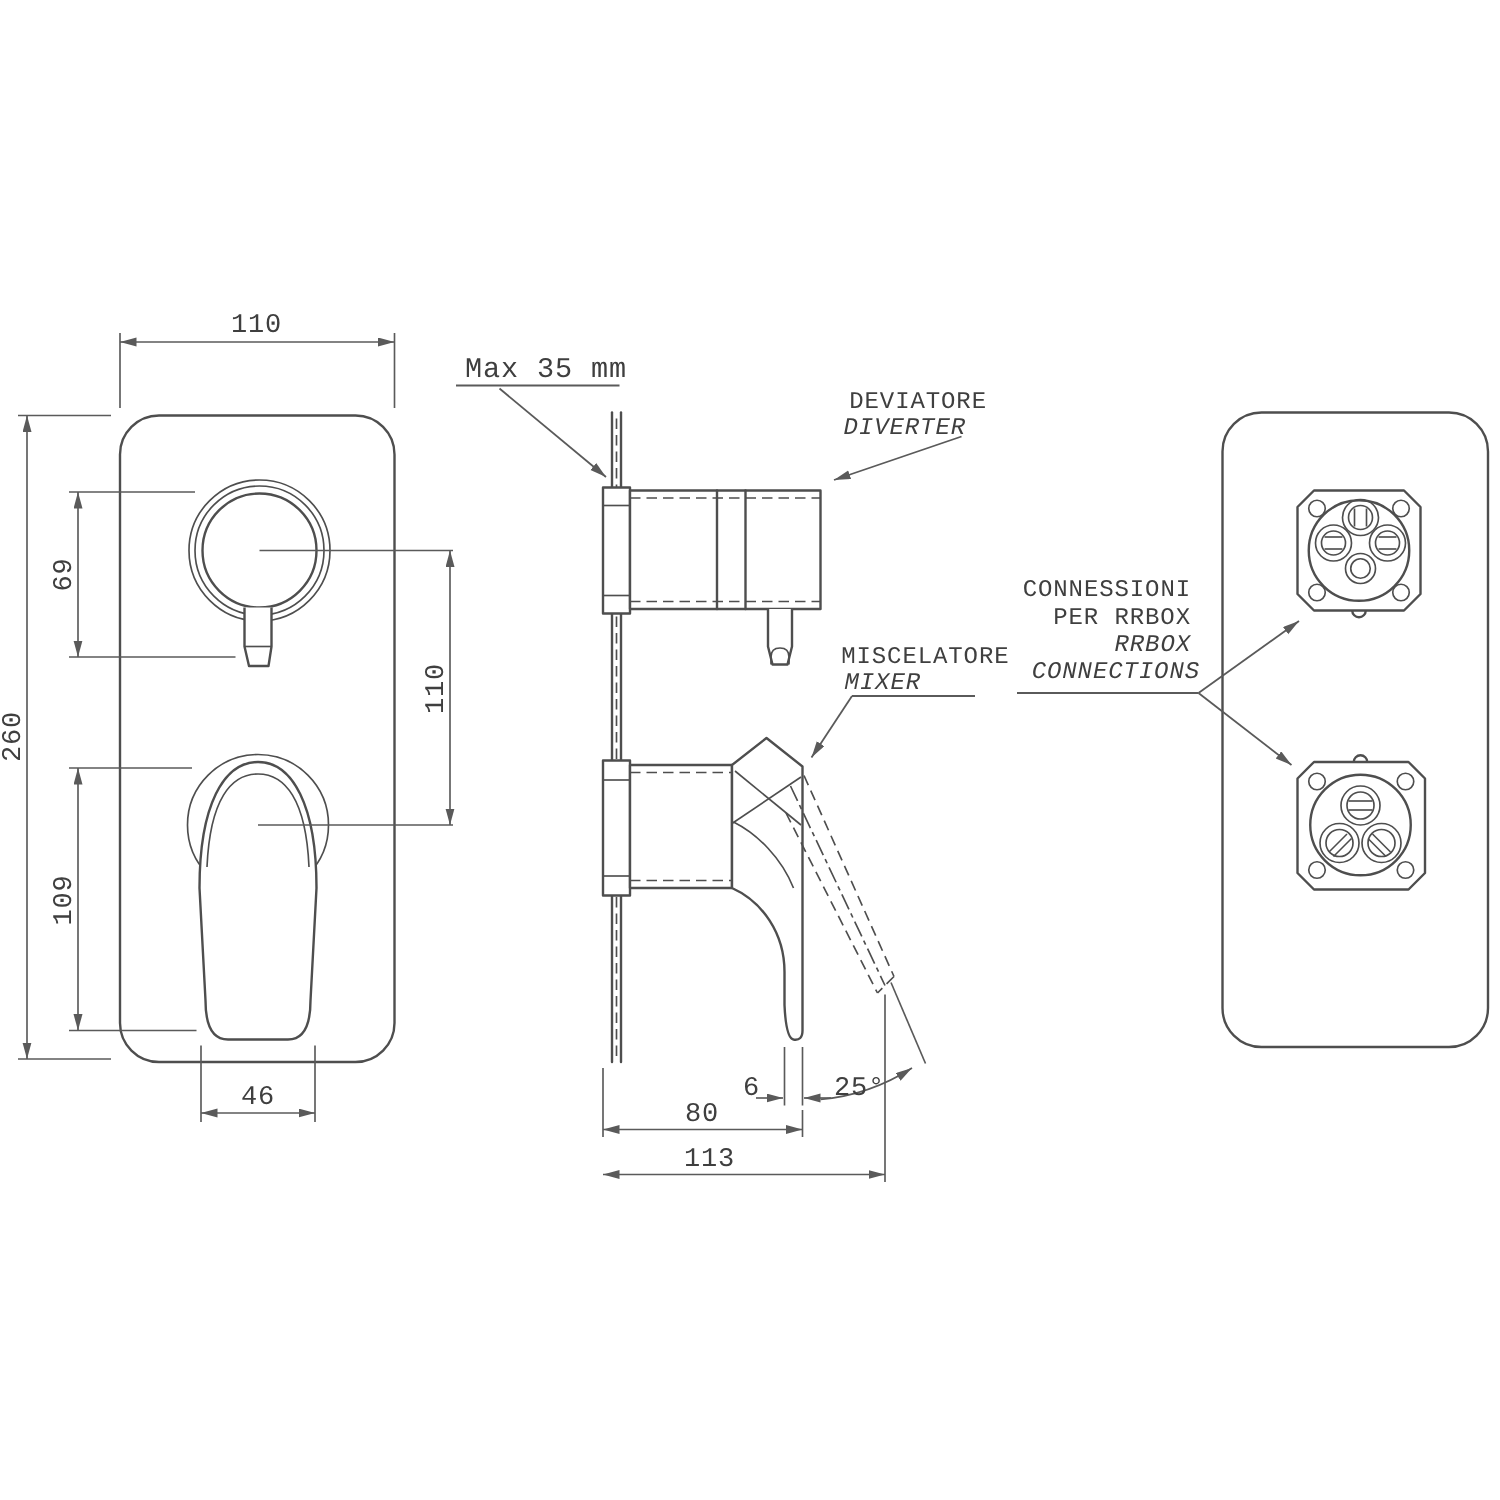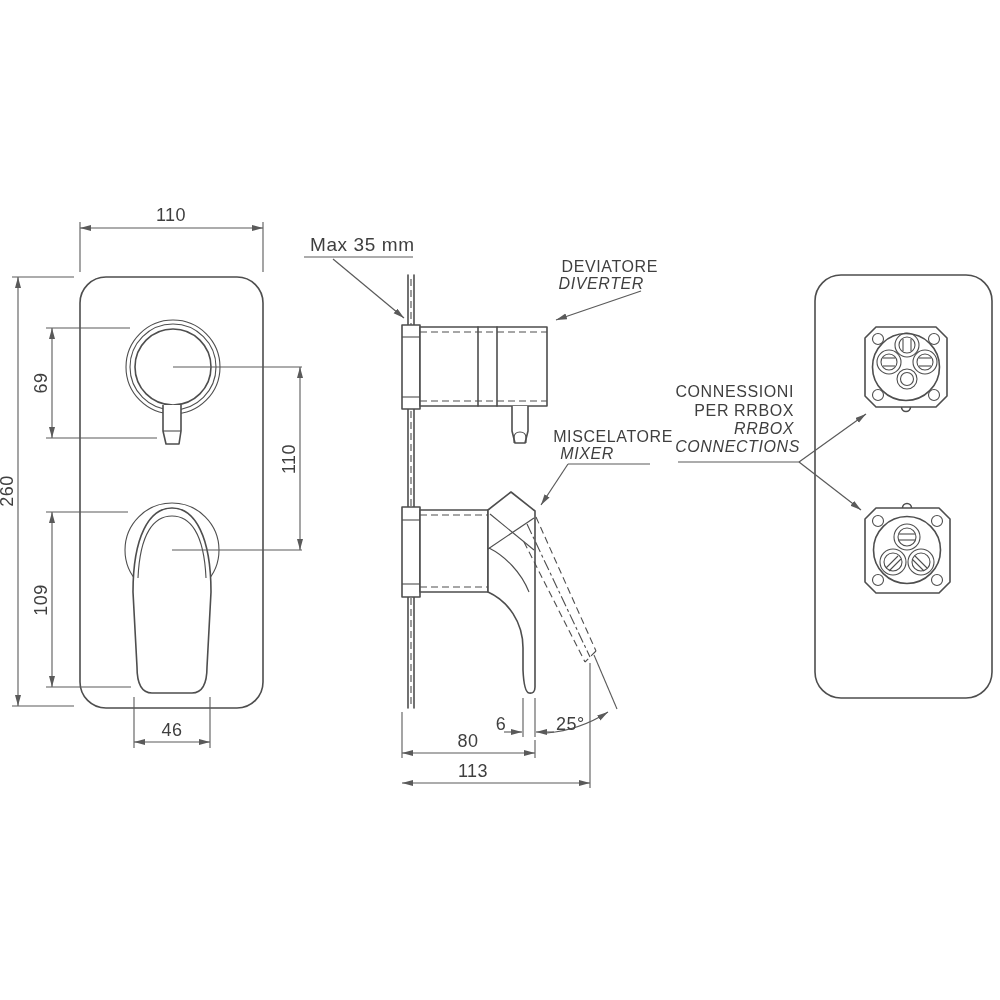--- a/index.html
+++ b/index.html
@@ -3,21 +3,21 @@
 <meta charset="utf-8">
 <style>
   :root{
     --line:#4e4e4e;
     --dimline:#5a5a5a;
     --text:#3f3f3f;
     --bg:#ffffff;
   }
   html,body{margin:0;padding:0;background:var(--bg);}
   .canvas{position:relative;width:1000px;height:1000px;background:var(--bg);
-          font-family:Liberation Sans, sans-serif;}
+          font-family:Liberation Mono, monospace;}
   svg{display:block;}
   .outline{stroke:var(--line);stroke-width:1.6;fill:none;stroke-linejoin:round;stroke-linecap:round;}
   .outline-fill{stroke:var(--line);stroke-width:1.6;fill:var(--bg);stroke-linejoin:round;}
   .thin{stroke:var(--line);stroke-width:1.1;fill:none;}
   .hidden-dash{stroke:var(--line);stroke-width:1.1;fill:none;stroke-dasharray:7 4;}
   .center-dash{stroke:var(--line);stroke-width:1.1;fill:none;stroke-dasharray:11 3 3 3;}
   .dim{stroke:var(--dimline);stroke-width:1.1;fill:none;}
   .leader{stroke:var(--dimline);stroke-width:1.2;fill:none;}
   .dim-text{font-size:18px;fill:var(--text);letter-spacing:0.5px;}
   .label-text{font-size:16px;fill:var(--text);letter-spacing:0.6px;}

